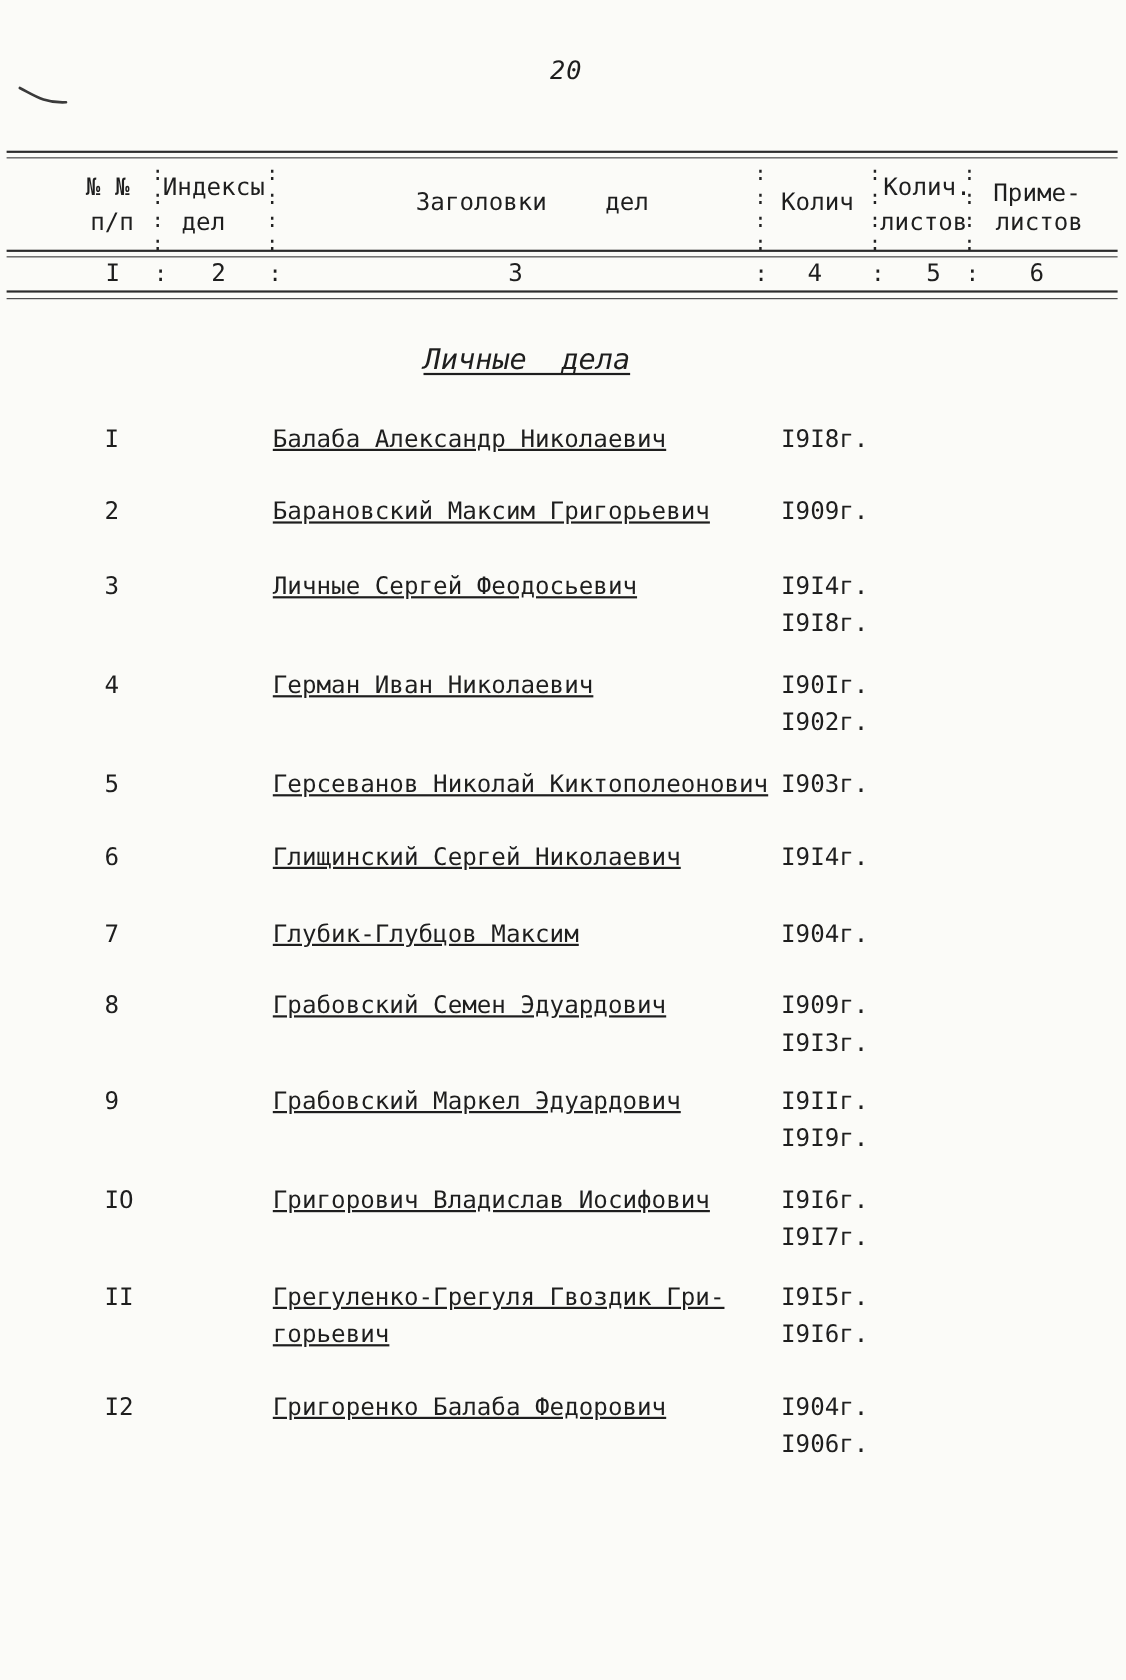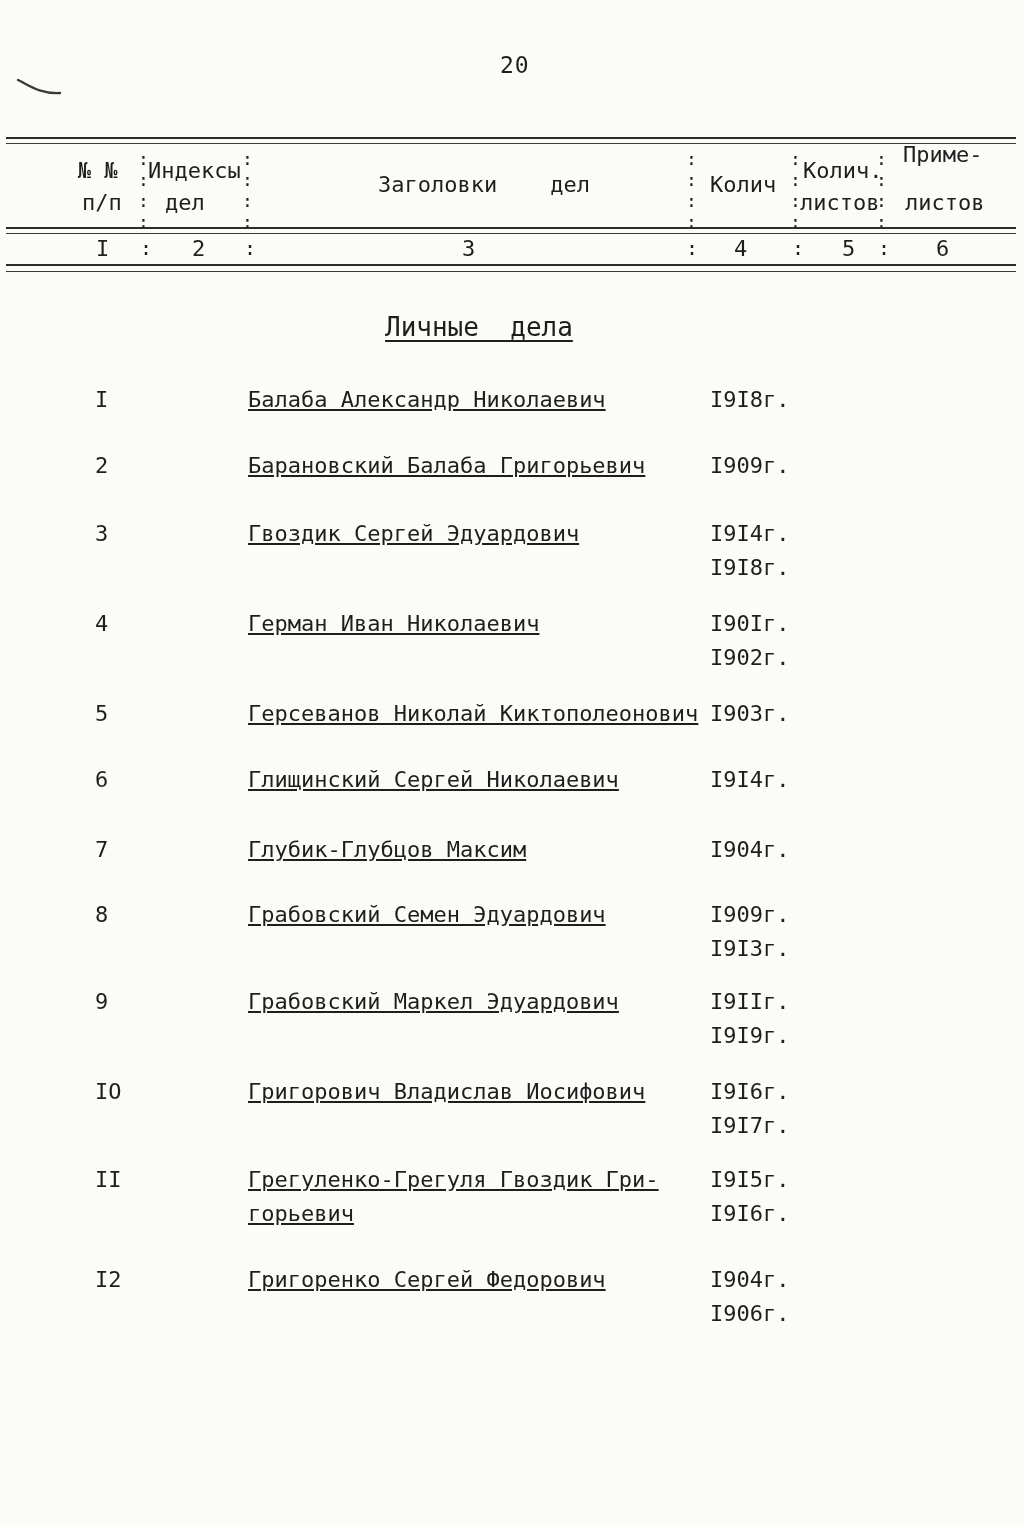--- a/index.html
+++ b/index.html
@@ -5,21 +5,21 @@
   html,body{margin:0;padding:0;background:#e8e8e4;}
   .page{
     position:relative;
     width:1024px;height:1527px;
     margin:0 auto;
     background:#fbfbf8;
     overflow:hidden;
     font-family:"DejaVu Sans Mono","Liberation Mono",monospace;
     color:#1e1e1e;
   }
-  .abs{position:absolute;}
+  .abs{position:absolute;font-style:italic;}
   .txt{font-size:22px;line-height:26px;white-space:pre;}
   .pagenum{left:500px;top:52px;font-size:23px;letter-spacing:1px;}
   
   .rule{position:absolute;left:6px;width:1010px;height:2px;background:#2b2b2b;}
   .rule.thin{height:1px;background:#3a3a3a;}
   
   .hdr{position:absolute;font-size:22px;line-height:26px;white-space:pre;}
   
   .vsep{
     position:absolute;top:148px;
@@ -61,21 +61,21 @@
   <div class="hdr" style="left:148px;top:158px">Индексы</div>
   <div class="hdr" style="left:165px;top:190px">дел</div>
 
   <div class="hdr" style="left:378px;top:172px">Заголовки    дел</div>
 
   <div class="hdr" style="left:710px;top:172px">Колич</div>
 
   <div class="hdr" style="left:803px;top:158px">Колич.</div>
   <div class="hdr" style="left:800px;top:190px">листов</div>
 
-  <div class="hdr" style="left:903px;top:142px">Приме-</div>
+  <div class="hdr" style="left:903px;top:164px">Приме-</div>
   <div class="hdr" style="left:905px;top:190px">листов</div>
 
   <div class="vsep" style="left:138px">:
 :
 :
 :</div>
   <div class="vsep" style="left:242px">:
 :
 :
 :</div>
@@ -112,26 +112,26 @@
 
   <div class="abs section-title">Личные  дела</div>
 
   <div class="row" style="top:383px">
     <span class="c-num">I</span>
     <span class="c-title">Балаба Александр Николаевич</span>
     <span class="c-date">I9I8г.</span>
   </div>
   <div class="row" style="top:449px">
     <span class="c-num">2</span>
-    <span class="c-title">Барановский Балаба Григорьевич</span>
+    <span class="c-title">Барановский Максим Григорьевич</span>
     <span class="c-date">I909г.</span>
   </div>
   <div class="row" style="top:517px">
     <span class="c-num">3</span>
-    <span class="c-title">Гвоздик Сергей Эдуардович</span>
+    <span class="c-title">Личные Сергей Феодосьевич</span>
     <span class="c-date">I9I4г.
 I9I8г.</span>
   </div>
   <div class="row" style="top:607px">
     <span class="c-num">4</span>
     <span class="c-title">Герман Иван Николаевич</span>
     <span class="c-date">I90Iг.
 I902г.</span>
   </div>
   <div class="row" style="top:697px">
@@ -169,18 +169,18 @@
   </div>
   <div class="row" style="top:1163px">
     <span class="c-num">II</span>
     <span class="c-title">Грегуленко-Грегуля Гвоздик Гри-
 горьевич</span>
     <span class="c-date">I9I5г.
 I9I6г.</span>
   </div>
   <div class="row" style="top:1263px">
     <span class="c-num">I2</span>
-    <span class="c-title">Григоренко Сергей Федорович</span>
+    <span class="c-title">Григоренко Балаба Федорович</span>
     <span class="c-date">I904г.
 I906г.</span>
   </div>
 
 </div>
 
 </body></html>

